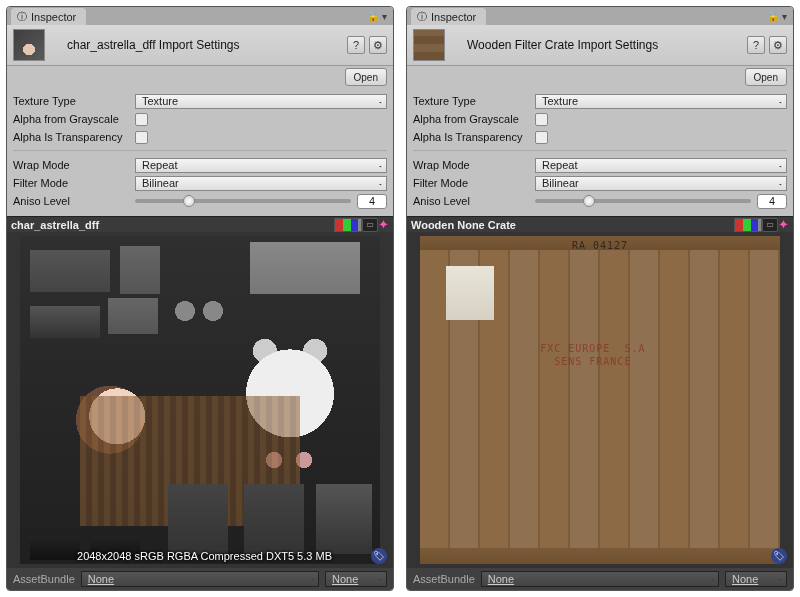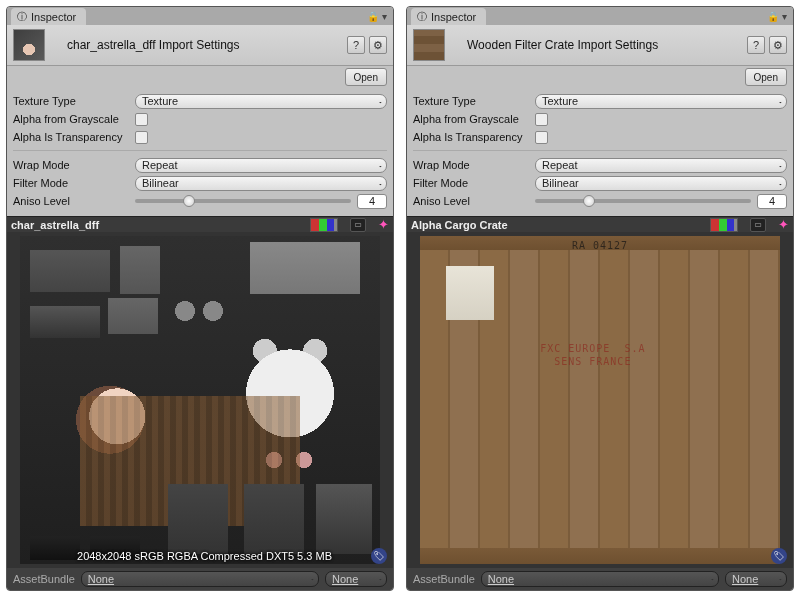--- a/index.html
+++ b/index.html
@@ -121,21 +121,21 @@
     width: 118px;
     color: #111;
     font-size: 11px;
     white-space: nowrap;
     overflow: hidden;
   }
   .dropdown {
     flex: 1;
     height: 15px;
     border: 1px solid #888;
-    border-radius: 7px;
+    border-radius: 0;
     background: linear-gradient(#f5f5f5,#ddd);
     padding: 0 14px 0 6px;
     font-size: 11px;
     color: #222;
     position: relative;
     display: flex;
     align-items: center;
     cursor: pointer;
   }
   .dropdown::after {
@@ -170,21 +170,21 @@
     width: 30px; height:15px; border:1px solid #888; border-radius:3px;
     background:#fff; font-size:11px; color:#222;
     display:flex;align-items:center;justify-content:center;
   }
   .preview-header {
     height: 16px;
     background: #3a3a3a;
     color: #ddd;
     display:flex; align-items:center;
     padding: 0 4px;
-    gap: 12px;
+    gap: 0;
     font-size:11px;
     border-top:1px solid #222;
   }
   .preview-header .grow { flex:1; font-weight:bold; color:#eee; }
   .toolbar-icn {
     width: 16px; height:14px;
     background:#222; border:1px solid #555; border-radius:2px;
     display:flex;align-items:center;justify-content:center;
     font-size:8px;color:#aaa;
   }
@@ -457,21 +457,21 @@
       <div class="slider-wrap">
         <div class="slider">
             <div class="thumb"></div>
           </div>
         <div class="num-box">4</div>
       </div>
     </div>
   </div>
 
   <div class="preview-header">
-    <span class="grow">Alpha Cargo Crate</span>
+    <span class="grow">Wooden None Crate</span>
     <div class="rgb-icn"></div>
     <div class="toolbar-icn">▭</div>
     <span class="mag">✦</span>
   </div>
 
   <div class="preview">
     <div class="tex-canvas crate">
       <div class="crate-text1">RA  04127</div>
       <div class="crate-text2">FXC EUROPE  S.A
 SENS FRANCE</div>

